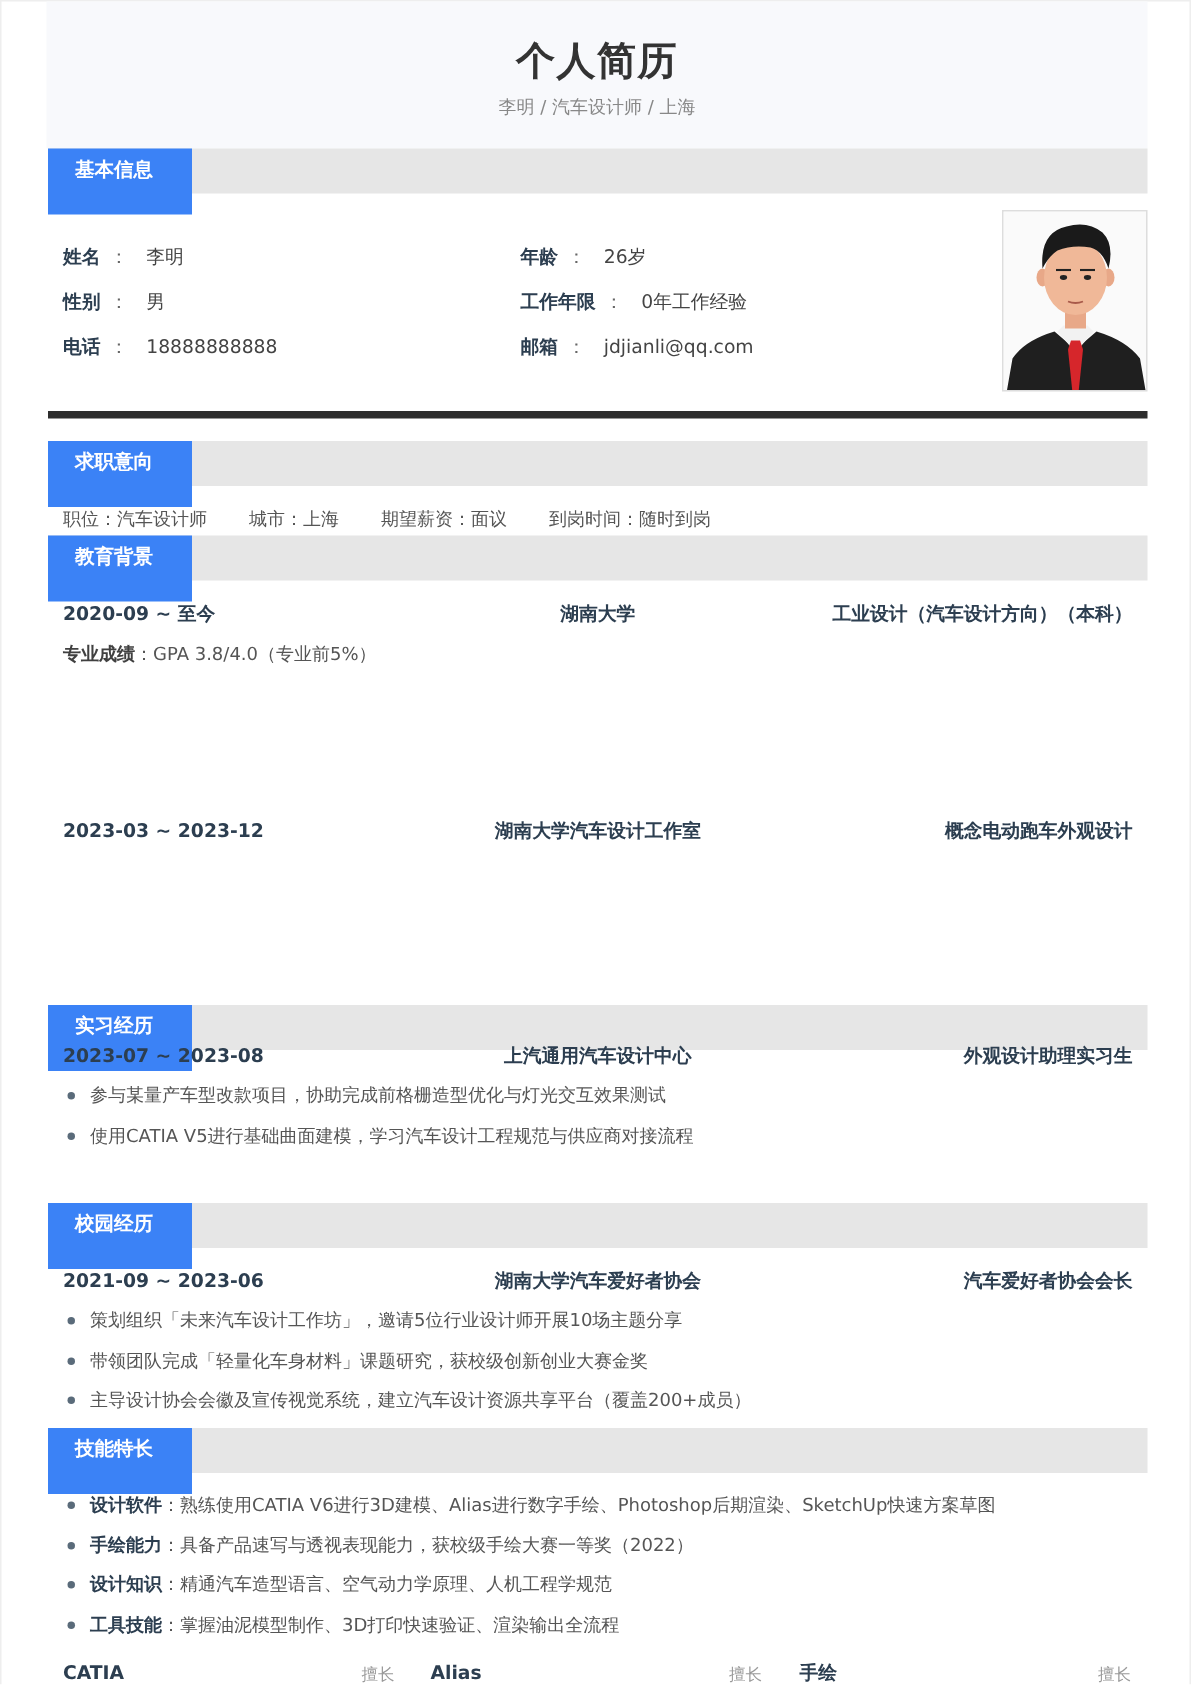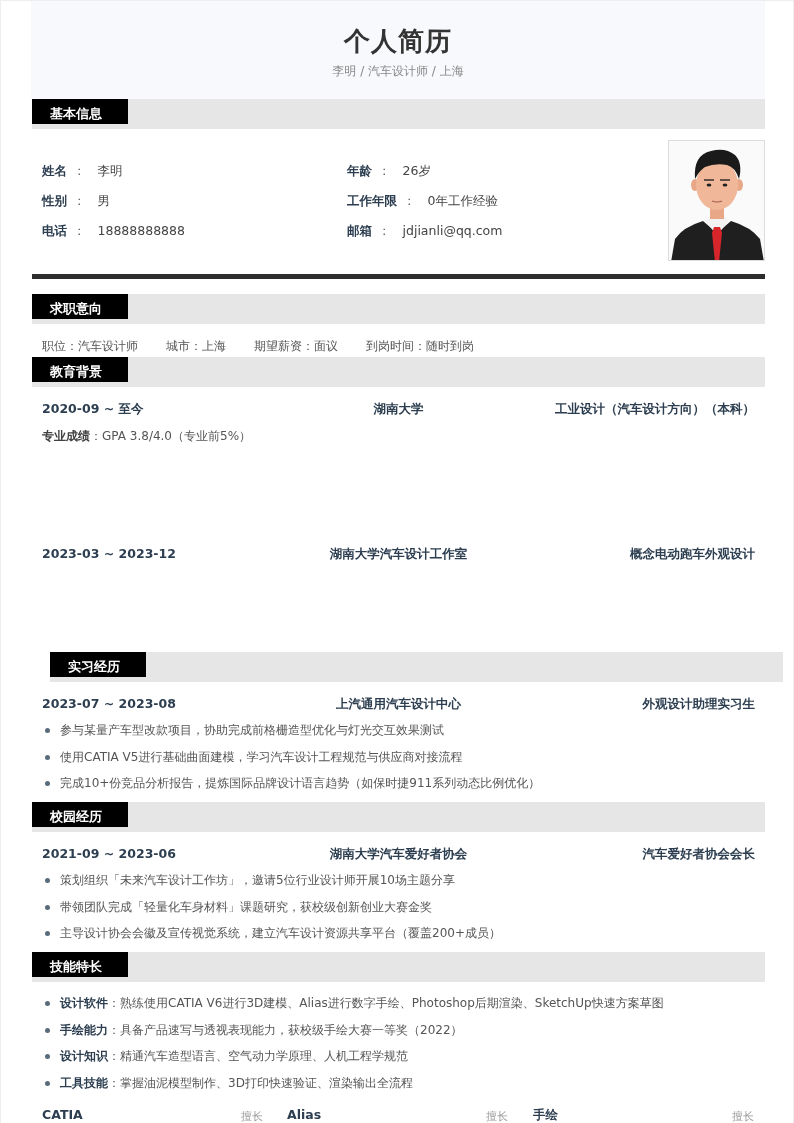--- a/index.html
+++ b/index.html
@@ -4,21 +4,21 @@
 <style>
   * { box-sizing: border-box; margin: 0; padding: 0; }
   html, body { width: 794px; height: 1123px; background: #ffffff; overflow: hidden; }
   body { font-family: "DejaVu Sans", "Liberation Sans", sans-serif; color: #444; position: relative; }
   .page { position: absolute; left: 0; top: 0; width: 794px; height: 1123px; border-left: 1px solid #eeeeee; border-right: 1px solid #eeeeee; border-top: 1px solid #eeeeee; }
   .header { position: absolute; left: 30px; top: 0; width: 734px; height: 98px; background: #f8f9fc; text-align: center; }
   .header .title { padding-top: 22px; font-size: 26px; font-weight: bold; color: #333333; letter-spacing: 1px; line-height: 36px; }
   .header .subtitle { margin-top: 4px; font-size: 12px; color: #888888; line-height: 16px; }
 
   .sec-bar { position: absolute; left: 31px; width: 733px; height: 30px; background: #e6e6e6; }
-  .sec-bar .tag { position: absolute; left: 0; top: 0; height: 25px; width: 96px; background: #000000; color: #ffffff; font-size: 13px; font-weight: bold; line-height: 30px; padding-left: 18px; }
+  .sec-bar .tag { position: absolute; left: 0; top: 0; height: 44px; width: 96px; background: #3b82f6; color: #ffffff; font-size: 13px; font-weight: bold; line-height: 30px; padding-left: 18px; }
 
   .info { position: absolute; font-size: 12.5px; line-height: 16px; }
   .info .lbl { color: #2c3e50; font-weight: bold; }
   .info .colon { color: #666; margin: 0 12px 0 6px; }
   .info .val { color: #444; }
 
   .photo { position: absolute; left: 667px; top: 139px; width: 97px; height: 121px; border: 1px solid #dddddd; background: #fafafa; overflow: hidden; }
   .divider { position: absolute; left: 31px; top: 273px; width: 733px; height: 5px; background: #2d2d2d; }
 
   .row { position: absolute; left: 41px; width: 713px; font-size: 12.5px; line-height: 18px; color: #2c3e50; font-weight: bold; }
@@ -124,32 +124,31 @@
   <div class="para" style="top:424px;">
     <b>专业成绩</b><span>：GPA 3.8/4.0（专业前5%）</span>
   </div>
 
   <div class="row" style="top:544px;">
     <span class="c2">湖南大学汽车设计工作室</span>
     <span class="c1">2023-03 ~ 2023-12</span>
     <span class="c3">概念电动跑车外观设计</span>
   </div>
 
-  <div class="sec-bar" style="top:651px;margin-left:18px;">
+  <div class="sec-bar" style="top:669px;">
     <div class="tag">实习经历</div>
   </div>
   <div class="row" style="top:694px;">
     <span class="c2">上汽通用汽车设计中心</span>
     <span class="c1">2023-07 ~ 2023-08</span>
     <span class="c3">外观设计助理实习生</span>
   </div>
   <ul class="bullets" style="top:716px;">
     <li>参与某量产车型改款项目，协助完成前格栅造型优化与灯光交互效果测试</li>
     <li>使用CATIA V5进行基础曲面建模，学习汽车设计工程规范与供应商对接流程</li>
-    <li>完成10+份竞品分析报告，提炼国际品牌设计语言趋势（如保时捷911系列动态比例优化）</li>
   </ul>
 
   <div class="sec-bar" style="top:801px;">
     <div class="tag">校园经历</div>
   </div>
   <div class="row" style="top:844px;">
     <span class="c2">湖南大学汽车爱好者协会</span>
     <span class="c1">2021-09 ~ 2023-06</span>
     <span class="c3">汽车爱好者协会会长</span>
   </div>

